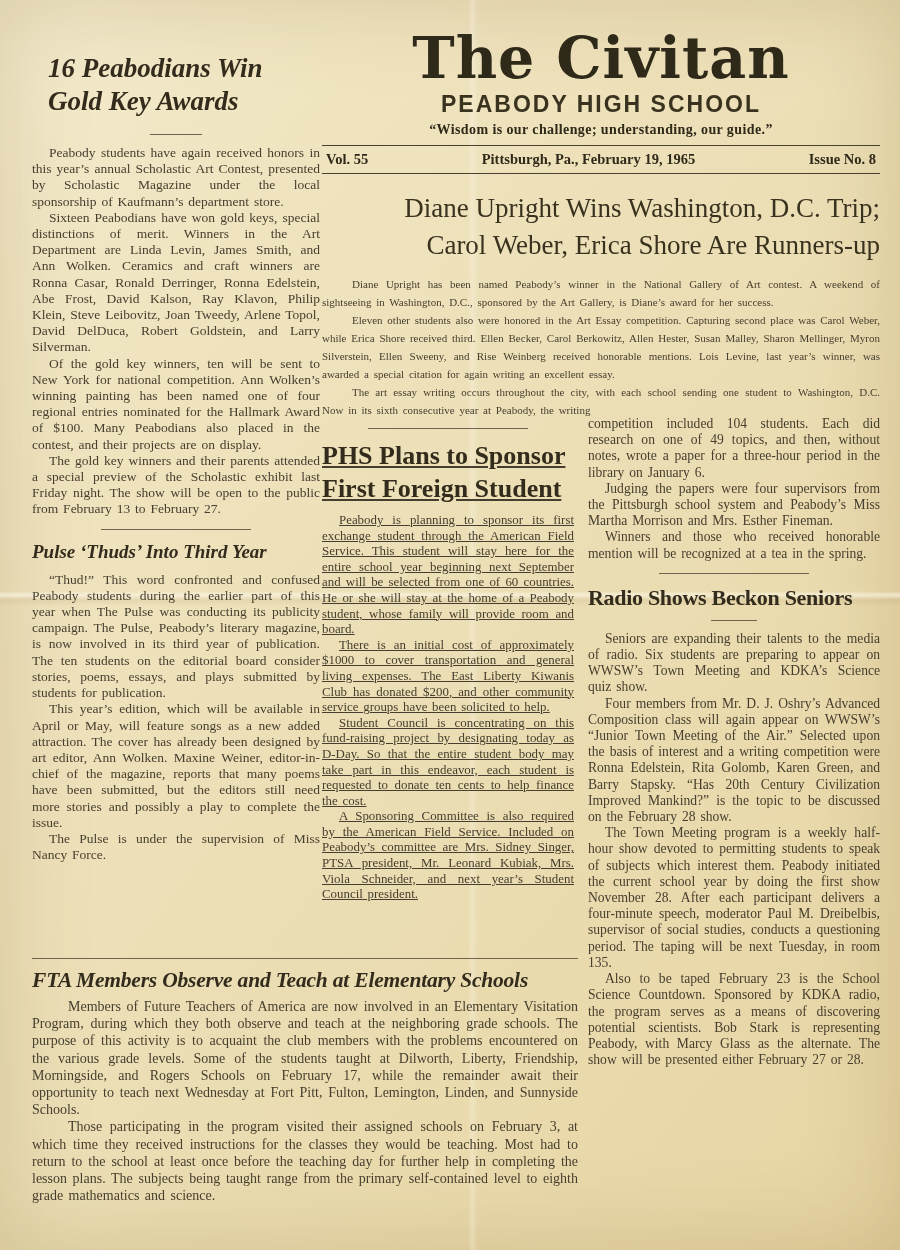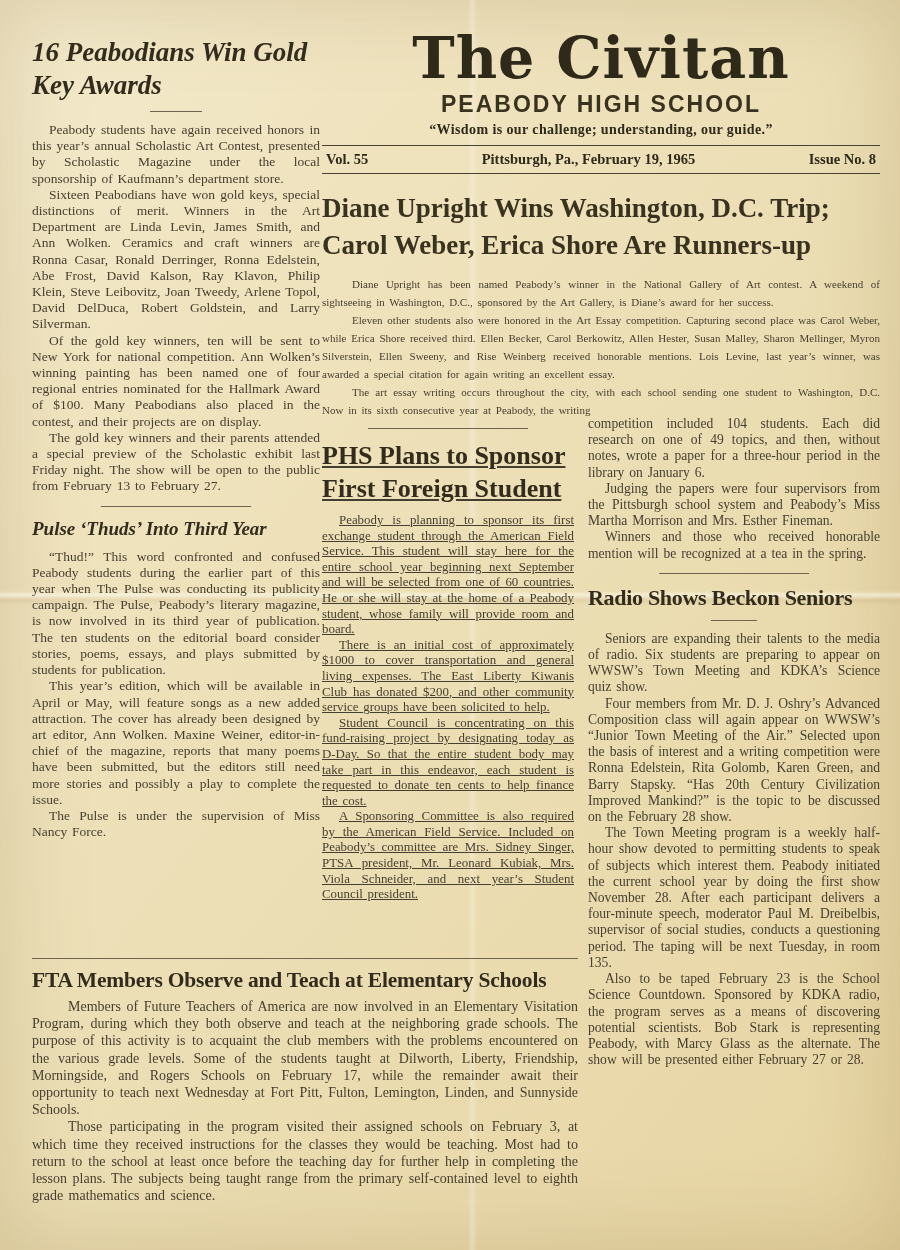--- a/index.html
+++ b/index.html
@@ -24,53 +24,53 @@
   .rule-short{width:52px;margin:9px auto 10px;}
   .rule-mid{width:150px;margin:11px auto;}
   .rule-wide{width:160px;margin:0 auto 10px;}
   .rule-full{width:100%;margin:0 0 8px;}
 
   .body-text p{margin:0;text-align:justify;text-indent:17px;word-spacing:1.5px;}
   .noindent-first p:first-child{text-indent:0;}
 
   
   .col-left{position:absolute;left:32px;top:36px;width:288px;}
-  .head-ital-lg{font-size:27px;line-height:33px;font-style:italic;font-weight:bold;color:#332c1d;margin:0;}
+  .head-ital-lg{font-size:27px;line-height:33px;font-style:italic;font-weight:bold;color:#332c1d;margin:16px;}
   .col-left .body-text{font-size:13.5px;line-height:16.2px;}
   .head-ital-sm{font-size:19px;font-style:italic;font-weight:bold;color:#332c1d;margin:0 0 9px;text-align:left;}
 
   
   .masthead{position:absolute;left:322px;top:26px;width:558px;text-align:center;color:#2f2919;}
   .paper-title{font-family:"DejaVu Serif", serif;font-weight:900;font-size:57px;line-height:64px;letter-spacing:1px;}
   .school-name{font-family:"Liberation Sans", sans-serif;font-weight:bold;font-size:23px;letter-spacing:2px;margin-top:1px;color:#39321f;}
   .motto{font-size:14px;font-weight:bold;letter-spacing:.4px;margin-top:4px;}
   .vol-bar{display:flex;justify-content:space-between;align-items:flex-start;
     border-top:1.5px solid #4a4230;border-bottom:1.5px solid #4a4230;
     margin-top:7px;padding:5px 4px;font-size:14.5px;font-weight:bold;}
 
   
   .main-article{position:absolute;left:322px;top:190px;width:558px;}
-  .main-headline{font-size:27px;line-height:37px;font-weight:bold;color:#39321f;margin:0 0 11px;}
+  .main-headline{font-size:27px;line-height:37px;font-weight:normal;color:#39321f;margin:0 0 11px;text-align:right;}
   .lead{font-size:11px;line-height:18px;}
   .lead p{text-indent:30px;word-spacing:2px;}
 
   
   .col-mid{position:absolute;left:322px;top:428px;width:252px;text-decoration:underline;}
   .phs-headline{font-size:26px;line-height:33px;font-weight:bold;color:#332c1d;margin:0 0 8px;}
   .col-mid .body-text{font-size:12.9px;line-height:15.6px;}
 
   
   .col-right{position:absolute;left:588px;top:416px;width:292px;}
   .col-right .body-text{font-size:13.6px;line-height:16.2px;}
   .radio-headline{font-size:22px;line-height:26px;font-weight:bold;letter-spacing:-.3px;color:#332c1d;margin:9px 0 0;white-space:nowrap;}
   .rule-tiny{width:46px;margin:9px auto 10px;}
 
   
   .bottom-section{position:absolute;left:32px;top:958px;width:546px;}
-  .fta-headline{font-size:21.5px;line-height:26px;font-weight:bold;letter-spacing:-.2px;color:#332c1d;margin:6px 0 5px;white-space:nowrap;}
+  .fta-headline{font-size:21.5px;line-height:26px;font-weight:bold;letter-spacing:-.2px;color:#332c1d;margin:6px 0 5px;white-space:nowrap;font-style:italic;}
   .bottom-section .body-text{font-size:14px;line-height:17.2px;}
   .bottom-section .body-text p{text-indent:36px;word-spacing:2px;}
 </style>
 </head>
 <body>
 
 <div class="page">
 
   <aside class="col-left">
     <section>

